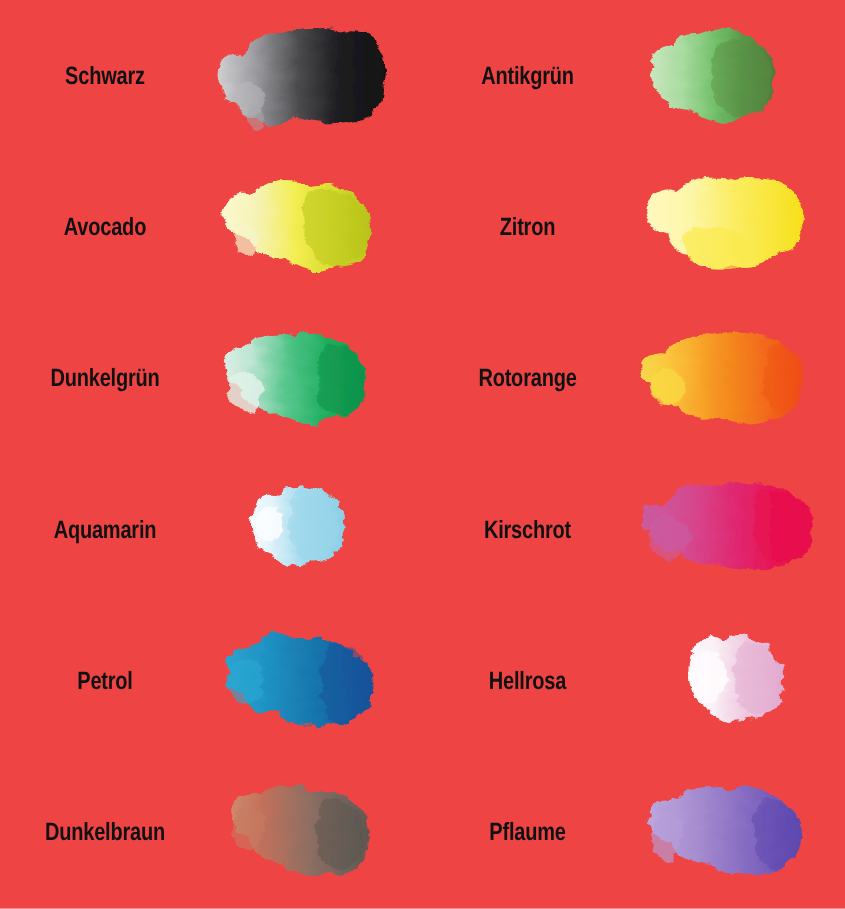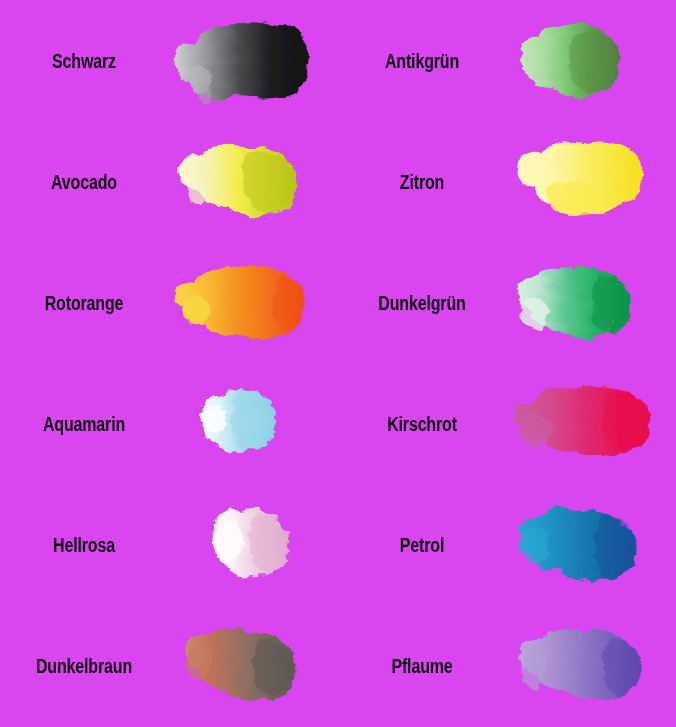--- a/index.html
+++ b/index.html
@@ -11,21 +11,21 @@
   body {
     width: 676px;
     height: 727px;
     overflow: hidden;
     font-family: "Liberation Sans", "DejaVu Sans", sans-serif;
   }
   #swatch-chart {
     position: relative;
     width: 676px;
     height: 727px;
-    background: #d946ef;
+    background: #ef4444;
   }
   .swatch-grid {
     display: grid;
     grid-template-columns: 338px 338px;
     grid-template-rows: repeat(6, 121.17px);
     width: 676px;
     height: 727px;
   }
   .swatch-cell {
     display: flex;
@@ -162,20 +162,46 @@
           </defs>
           <g filter="url(#f2)">
             <path d="M12,32 C14,22 24,16 34,20 C46,10 66,8 82,12 C98,8 118,12 128,22 C138,28 140,42 134,52 C136,62 128,70 116,70 C108,80 92,84 78,80 C66,86 52,82 48,72 C36,72 28,64 28,54 C16,52 8,42 12,32 Z" fill="url(#g2)"></path>
             <path d="M44,52 C58,48 78,50 88,58 C100,66 98,80 84,82 C68,86 50,80 44,70 C38,62 38,54 44,52 Z" fill="#fbe94c" opacity="0.7"></path>
           </g>
         </svg>
       </div>
     </div>
 
     <div class="swatch-cell">
+      <div class="swatch-label">Dunkelgrün</div>
+      <div class="swatch-art">
+        <svg width="160" height="100" viewBox="0 0 160 100">
+          <defs>
+            <linearGradient id="g5" x1="0" y1="0" x2="1" y2="0">
+              <stop offset="0%" stop-color="#d8efe4"></stop>
+              <stop offset="18%" stop-color="#bfe5d4"></stop>
+              <stop offset="44%" stop-color="#56c68c"></stop>
+              <stop offset="72%" stop-color="#1eae5f"></stop>
+              <stop offset="100%" stop-color="#0f9a4e"></stop>
+            </linearGradient>
+            <filter id="f5" x="-12%" y="-18%" width="128%" height="140%">
+              <feTurbulence type="fractalNoise" baseFrequency="0.065 0.1" numOctaves="4" seed="53" result="n"></feTurbulence>
+              <feDisplacementMap in="SourceGraphic" in2="n" scale="10" xChannelSelector="R" yChannelSelector="G"></feDisplacementMap>
+            </filter>
+          </defs>
+          <g filter="url(#f5)">
+            <path d="M12,38 C12,26 22,20 32,24 C42,12 58,10 70,16 C86,10 104,16 112,28 C124,34 128,50 122,62 C122,74 110,84 96,82 C82,90 62,86 54,76 C40,78 28,70 26,58 C14,54 10,46 12,38 Z" fill="url(#g5)"></path>
+            <path d="M22,46 C32,42 42,48 42,60 C42,72 32,80 24,76 C14,72 12,52 22,46 Z" fill="#e2f2ea" opacity="0.8"></path>
+            <path d="M96,22 C112,22 124,36 124,54 C124,72 112,84 98,80 C86,76 84,58 86,42 C88,28 90,22 96,22 Z" fill="#0c8a44" opacity="0.45"></path>
+          </g>
+        </svg>
+      </div>
+    </div>
+
+    <div class="swatch-cell">
       <div class="swatch-label">Rotorange</div>
       <div class="swatch-art">
         <svg width="160" height="100" viewBox="0 0 160 100">
           <defs>
             <linearGradient id="g4" x1="0" y1="0" x2="1" y2="0">
               <stop offset="0%" stop-color="#f6d94a"></stop>
               <stop offset="18%" stop-color="#fbc43a"></stop>
               <stop offset="48%" stop-color="#f59220"></stop>
               <stop offset="80%" stop-color="#f2651a"></stop>
               <stop offset="100%" stop-color="#ef4a14"></stop>
@@ -188,46 +214,20 @@
           <g filter="url(#f4)">
             <path d="M8,44 C6,34 16,28 26,30 C34,18 52,12 68,16 C86,10 108,14 120,24 C134,30 140,46 134,58 C136,70 126,80 112,80 C100,88 80,88 68,80 C56,86 42,82 38,72 C24,72 14,64 14,54 C8,52 6,48 8,44 Z" fill="url(#g4)"></path>
             <path d="M18,46 C28,40 40,44 42,54 C44,66 34,74 24,70 C14,66 10,52 18,46 Z" fill="#f8d944" opacity="0.75"></path>
             <path d="M112,24 C126,22 138,34 138,50 C138,66 128,78 116,76 C106,74 104,58 106,44 C108,32 108,26 112,24 Z" fill="#f04f16" opacity="0.4"></path>
           </g>
         </svg>
       </div>
     </div>
 
     <div class="swatch-cell">
-      <div class="swatch-label">Dunkelgrün</div>
-      <div class="swatch-art">
-        <svg width="160" height="100" viewBox="0 0 160 100">
-          <defs>
-            <linearGradient id="g5" x1="0" y1="0" x2="1" y2="0">
-              <stop offset="0%" stop-color="#d8efe4"></stop>
-              <stop offset="18%" stop-color="#bfe5d4"></stop>
-              <stop offset="44%" stop-color="#56c68c"></stop>
-              <stop offset="72%" stop-color="#1eae5f"></stop>
-              <stop offset="100%" stop-color="#0f9a4e"></stop>
-            </linearGradient>
-            <filter id="f5" x="-12%" y="-18%" width="128%" height="140%">
-              <feTurbulence type="fractalNoise" baseFrequency="0.065 0.1" numOctaves="4" seed="53" result="n"></feTurbulence>
-              <feDisplacementMap in="SourceGraphic" in2="n" scale="10" xChannelSelector="R" yChannelSelector="G"></feDisplacementMap>
-            </filter>
-          </defs>
-          <g filter="url(#f5)">
-            <path d="M12,38 C12,26 22,20 32,24 C42,12 58,10 70,16 C86,10 104,16 112,28 C124,34 128,50 122,62 C122,74 110,84 96,82 C82,90 62,86 54,76 C40,78 28,70 26,58 C14,54 10,46 12,38 Z" fill="url(#g5)"></path>
-            <path d="M22,46 C32,42 42,48 42,60 C42,72 32,80 24,76 C14,72 12,52 22,46 Z" fill="#e2f2ea" opacity="0.8"></path>
-            <path d="M96,22 C112,22 124,36 124,54 C124,72 112,84 98,80 C86,76 84,58 86,42 C88,28 90,22 96,22 Z" fill="#0c8a44" opacity="0.45"></path>
-          </g>
-        </svg>
-      </div>
-    </div>
-
-    <div class="swatch-cell">
       <div class="swatch-label">Aquamarin</div>
       <div class="swatch-art">
         <svg width="160" height="100" viewBox="0 0 160 100">
           <defs>
             <linearGradient id="g7" x1="0" y1="0" x2="1" y2="0">
               <stop offset="0%" stop-color="#f2fafd"></stop>
               <stop offset="20%" stop-color="#e4f4fa"></stop>
               <stop offset="52%" stop-color="#a8dcee"></stop>
               <stop offset="100%" stop-color="#8bcfe6"></stop>
             </linearGradient>
@@ -265,64 +265,64 @@
           <g filter="url(#f6)">
             <path d="M6,44 C6,34 14,28 24,30 C34,16 54,10 72,14 C92,8 116,12 128,22 C142,28 148,44 142,56 C144,68 132,78 118,78 C104,86 82,84 70,76 C56,82 42,78 38,68 C24,68 14,60 14,50 C6,50 4,48 6,44 Z" fill="url(#g6)"></path>
             <path d="M18,40 C30,36 44,42 46,54 C48,68 36,76 24,72 C12,68 8,46 18,40 Z" fill="#c95da2" opacity="0.6"></path>
             <path d="M104,18 C122,16 138,30 138,48 C138,66 126,78 112,74 C98,70 96,50 98,34 C100,22 100,18 104,18 Z" fill="#e80b4c" opacity="0.5"></path>
           </g>
         </svg>
       </div>
     </div>
 
     <div class="swatch-cell">
+      <div class="swatch-label">Petrol</div>
+      <div class="swatch-art">
+        <svg width="160" height="100" viewBox="0 0 160 100">
+          <defs>
+            <linearGradient id="g9" x1="0" y1="0" x2="1" y2="0">
+              <stop offset="0%" stop-color="#2aa3cf"></stop>
+              <stop offset="26%" stop-color="#1f93c4"></stop>
+              <stop offset="58%" stop-color="#1877ad"></stop>
+              <stop offset="100%" stop-color="#18519a"></stop>
+            </linearGradient>
+            <filter id="f9" x="-14%" y="-20%" width="132%" height="146%">
+              <feTurbulence type="fractalNoise" baseFrequency="0.07 0.105" numOctaves="4" seed="91" result="n"></feTurbulence>
+              <feDisplacementMap in="SourceGraphic" in2="n" scale="11" xChannelSelector="R" yChannelSelector="G"></feDisplacementMap>
+            </filter>
+          </defs>
+          <g filter="url(#f9)">
+            <path d="M14,40 C12,28 22,18 34,22 C46,10 64,10 76,18 C92,14 110,20 118,32 C130,38 134,54 128,66 C128,78 114,86 100,82 C84,90 64,86 56,76 C42,78 28,70 26,58 C14,54 12,48 14,40 Z" fill="url(#g9)"></path>
+            <path d="M22,34 C34,30 44,38 42,52 C40,66 30,74 22,68 C12,60 12,40 22,34 Z" fill="#2ba9d2" opacity="0.6"></path>
+            <path d="M98,20 C116,20 130,34 130,54 C130,72 118,86 104,82 C90,78 88,56 90,38 C92,26 94,20 98,20 Z" fill="#174f96" opacity="0.45"></path>
+          </g>
+        </svg>
+      </div>
+    </div>
+
+    <div class="swatch-cell">
       <div class="swatch-label">Hellrosa</div>
       <div class="swatch-art">
         <svg width="160" height="100" viewBox="0 0 160 100">
           <defs>
             <linearGradient id="g8" x1="0" y1="0" x2="1" y2="0">
               <stop offset="0%" stop-color="#fdf8fb"></stop>
               <stop offset="26%" stop-color="#fbf0f5"></stop>
               <stop offset="60%" stop-color="#eec6de"></stop>
               <stop offset="100%" stop-color="#e0a8ce"></stop>
             </linearGradient>
             <filter id="f8" x="-14%" y="-20%" width="132%" height="146%">
               <feTurbulence type="fractalNoise" baseFrequency="0.075 0.11" numOctaves="4" seed="83" result="n"></feTurbulence>
               <feDisplacementMap in="SourceGraphic" in2="n" scale="10" xChannelSelector="R" yChannelSelector="G"></feDisplacementMap>
             </filter>
           </defs>
           <g filter="url(#f8)">
             <path d="M48,30 C50,18 62,12 76,16 C90,10 106,16 112,28 C122,34 124,50 118,62 C118,74 106,82 92,80 C78,86 62,80 58,70 C46,66 44,44 48,30 Z" fill="url(#g8)"></path>
             <path d="M56,26 C68,22 76,32 74,48 C72,64 62,72 54,66 C44,58 46,32 56,26 Z" fill="#fefbfd" opacity="0.9"></path>
             <path d="M90,18 C106,18 118,32 118,50 C118,68 106,80 94,76 C82,72 80,50 82,34 C84,22 86,18 90,18 Z" fill="#e3aed2" opacity="0.55"></path>
-          </g>
-        </svg>
-      </div>
-    </div>
-
-    <div class="swatch-cell">
-      <div class="swatch-label">Petrol</div>
-      <div class="swatch-art">
-        <svg width="160" height="100" viewBox="0 0 160 100">
-          <defs>
-            <linearGradient id="g9" x1="0" y1="0" x2="1" y2="0">
-              <stop offset="0%" stop-color="#2aa3cf"></stop>
-              <stop offset="26%" stop-color="#1f93c4"></stop>
-              <stop offset="58%" stop-color="#1877ad"></stop>
-              <stop offset="100%" stop-color="#18519a"></stop>
-            </linearGradient>
-            <filter id="f9" x="-14%" y="-20%" width="132%" height="146%">
-              <feTurbulence type="fractalNoise" baseFrequency="0.07 0.105" numOctaves="4" seed="91" result="n"></feTurbulence>
-              <feDisplacementMap in="SourceGraphic" in2="n" scale="11" xChannelSelector="R" yChannelSelector="G"></feDisplacementMap>
-            </filter>
-          </defs>
-          <g filter="url(#f9)">
-            <path d="M14,40 C12,28 22,18 34,22 C46,10 64,10 76,18 C92,14 110,20 118,32 C130,38 134,54 128,66 C128,78 114,86 100,82 C84,90 64,86 56,76 C42,78 28,70 26,58 C14,54 12,48 14,40 Z" fill="url(#g9)"></path>
-            <path d="M22,34 C34,30 44,38 42,52 C40,66 30,74 22,68 C12,60 12,40 22,34 Z" fill="#2ba9d2" opacity="0.6"></path>
-            <path d="M98,20 C116,20 130,34 130,54 C130,72 118,86 104,82 C90,78 88,56 90,38 C92,26 94,20 98,20 Z" fill="#174f96" opacity="0.45"></path>
           </g>
         </svg>
       </div>
     </div>
 
     <div class="swatch-cell">
       <div class="swatch-label">Dunkelbraun</div>
       <div class="swatch-art">
         <svg width="160" height="100" viewBox="0 0 160 100">
           <defs>

